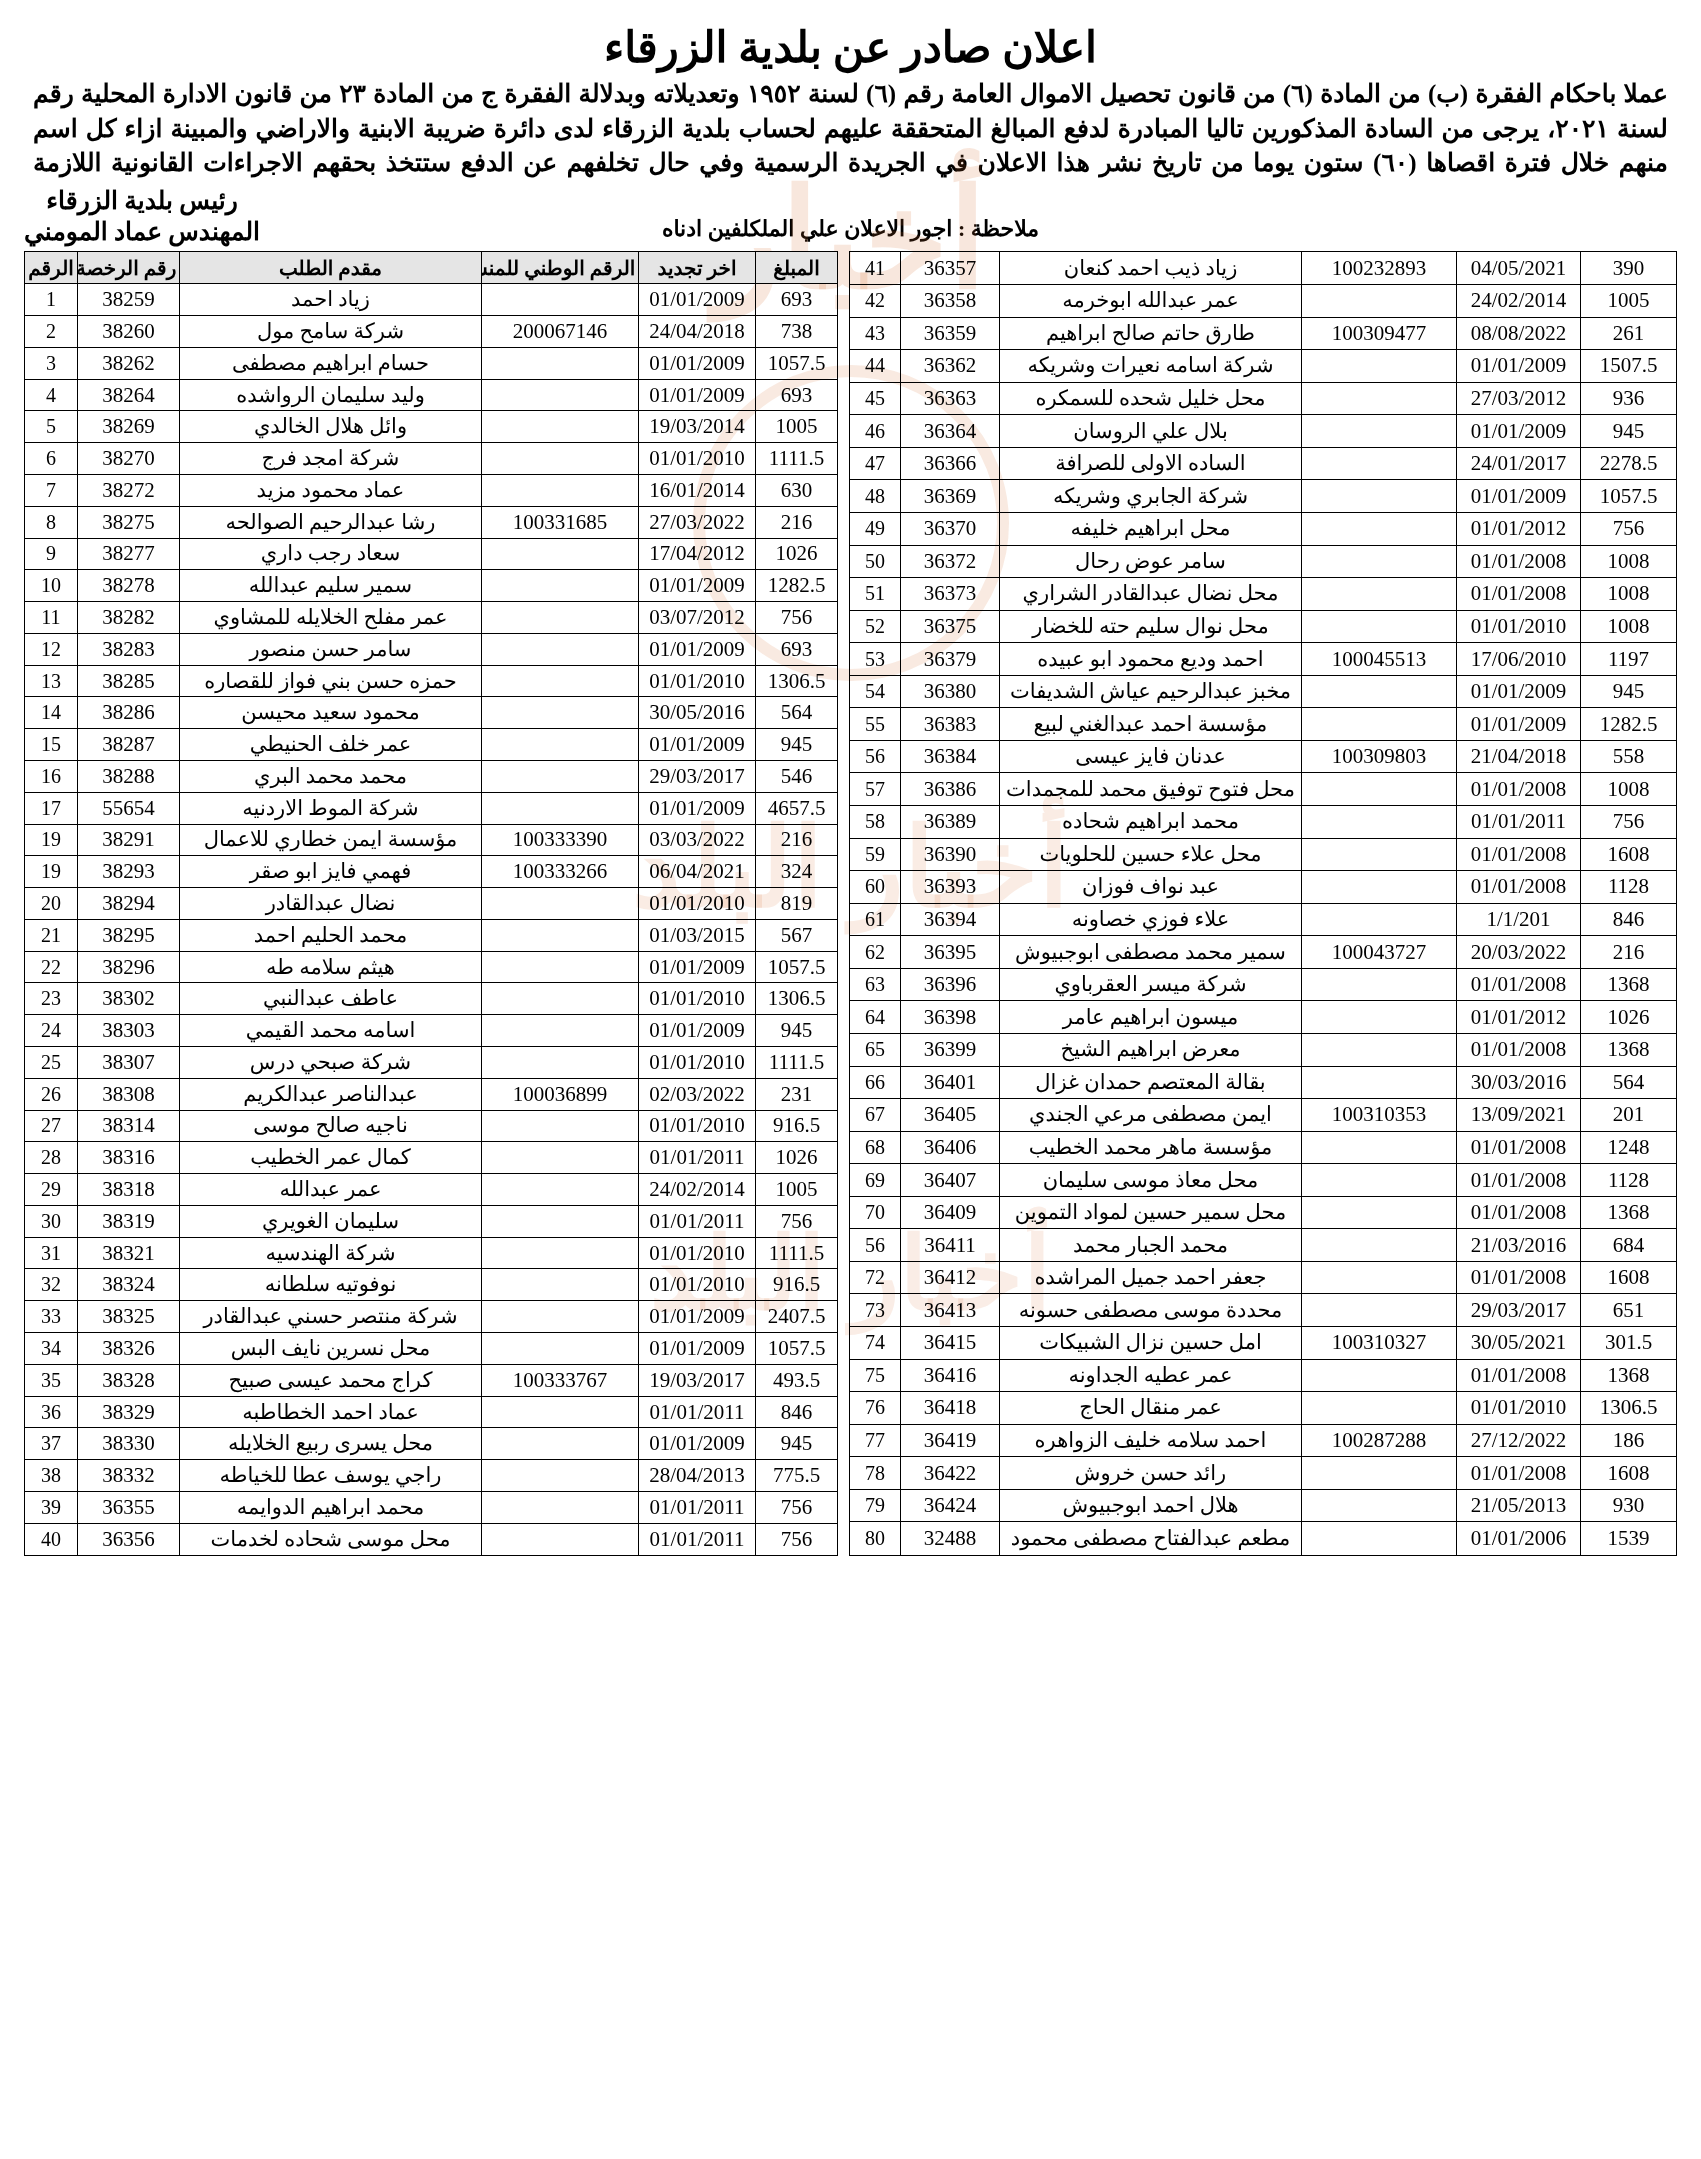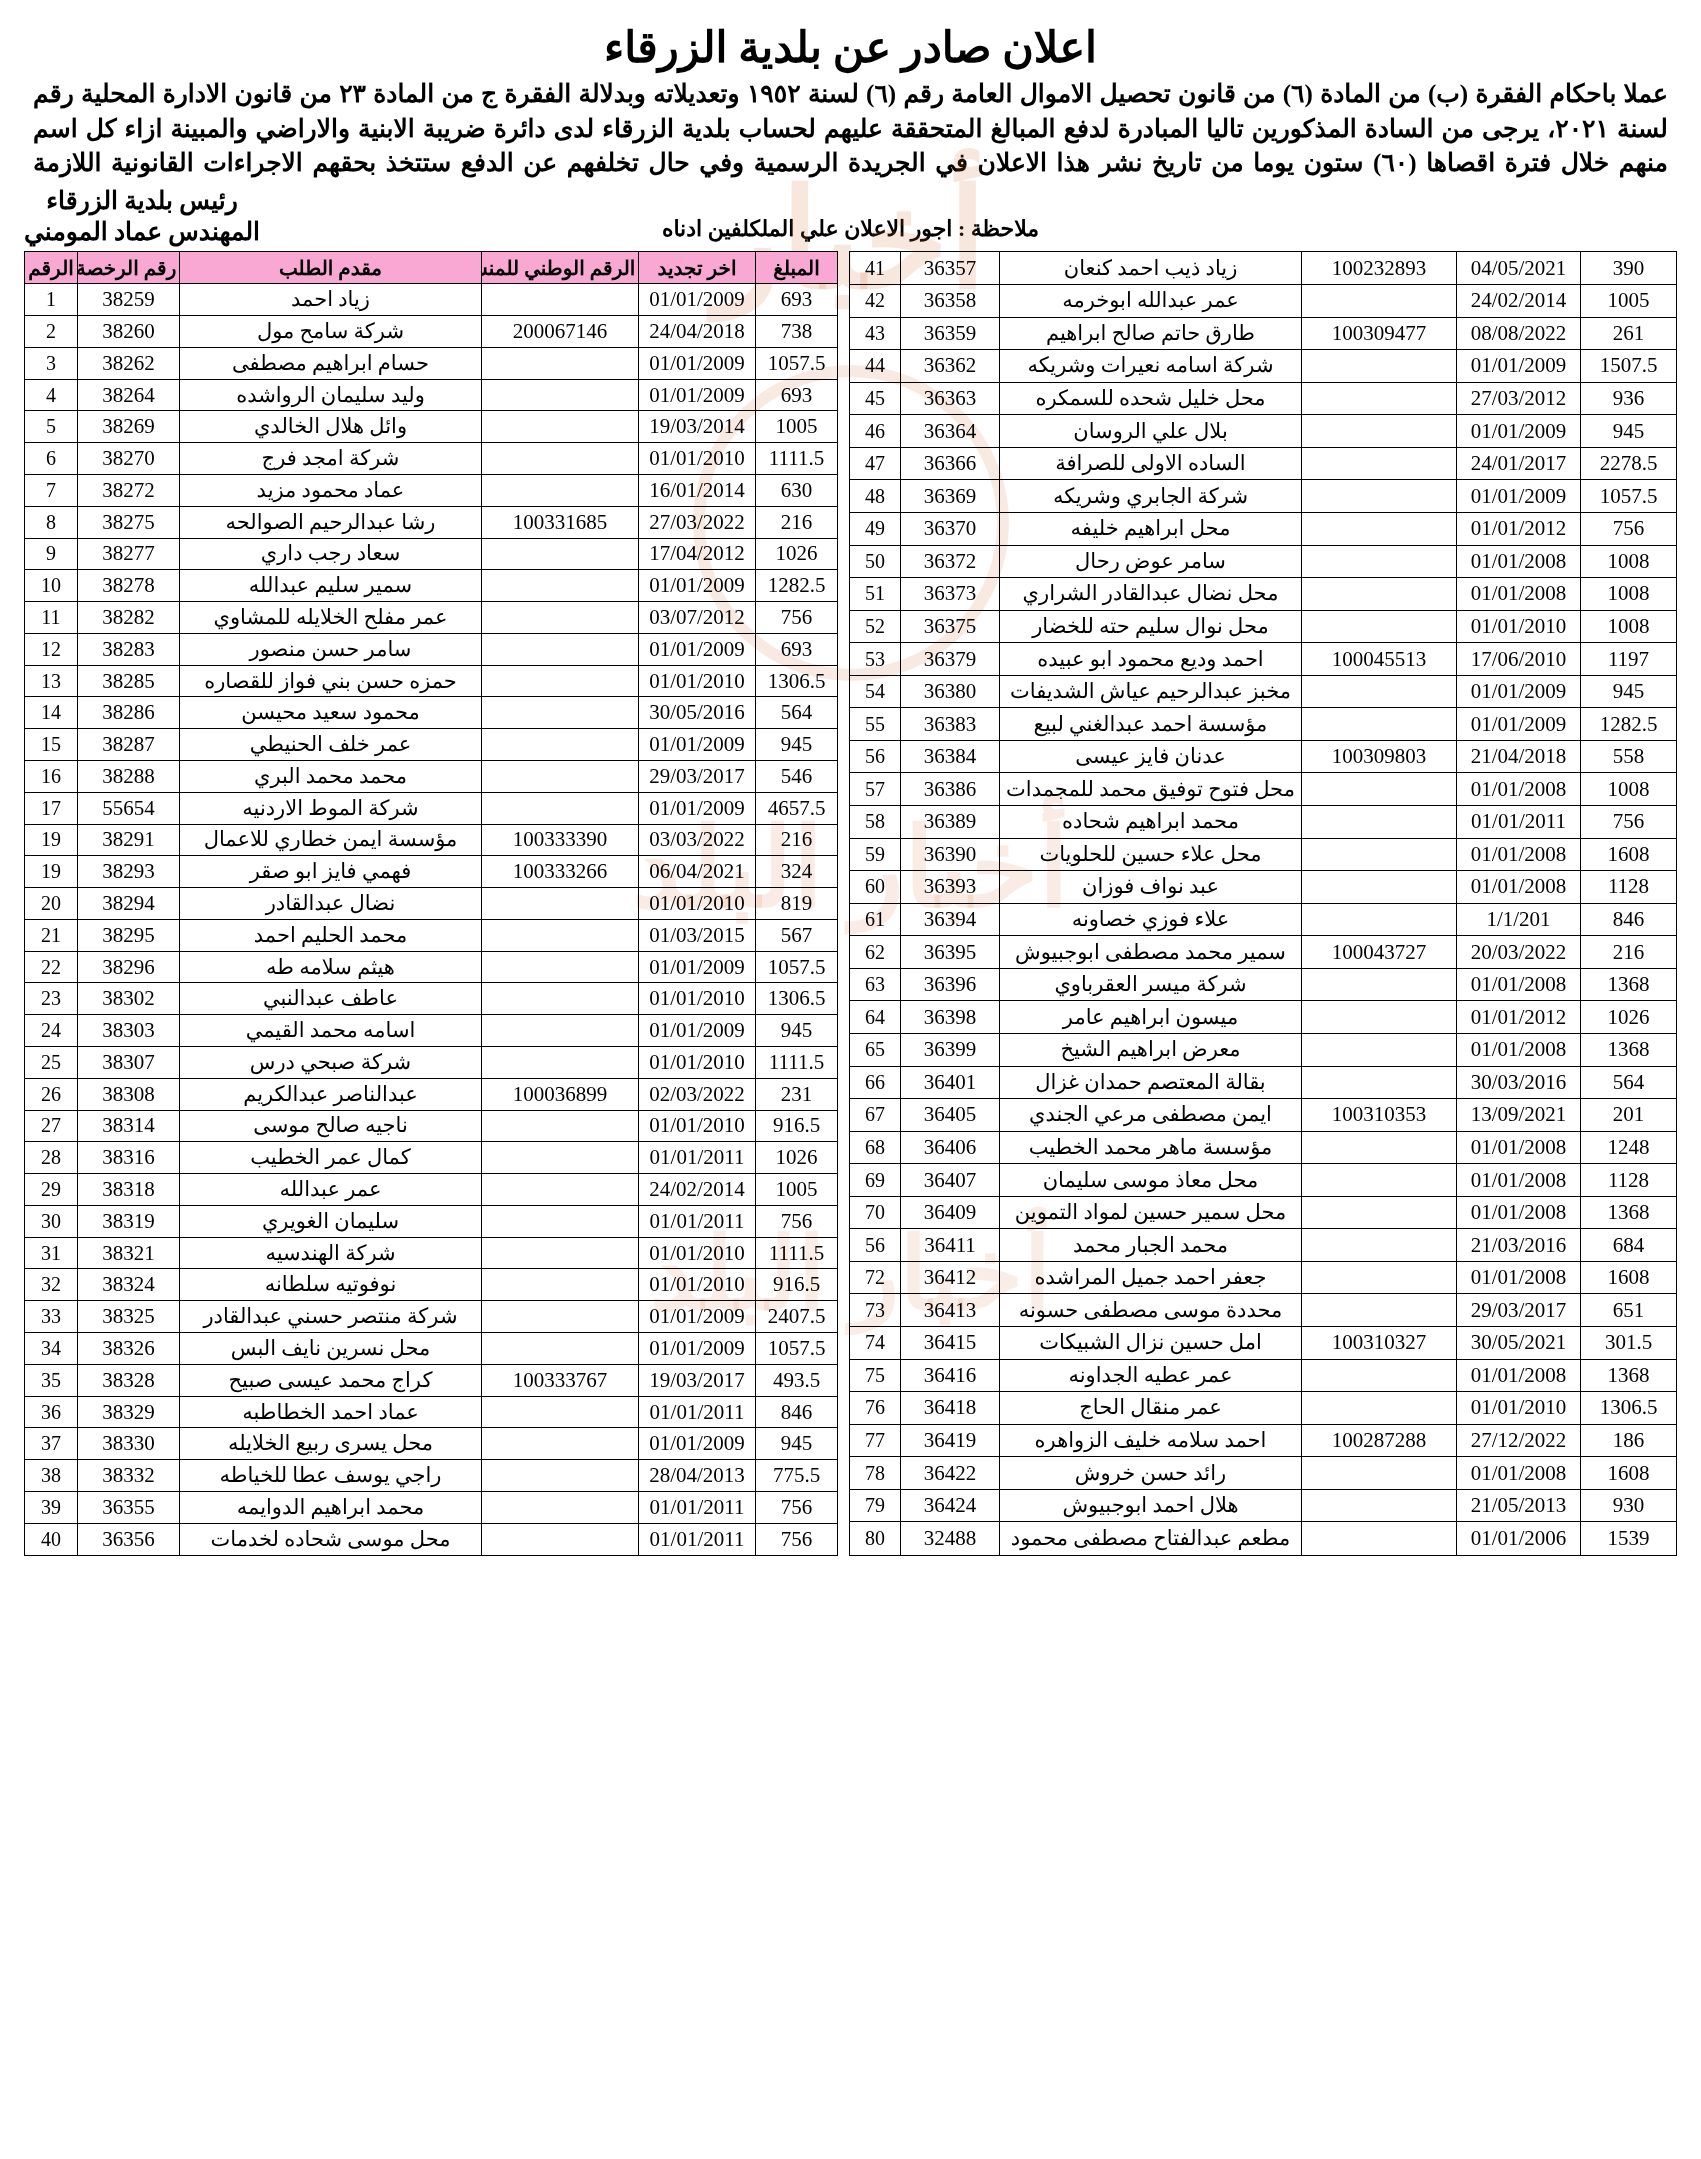--- a/index.html
+++ b/index.html
@@ -125,21 +125,21 @@
     padding: 0.9px 2.7px;
     height: 29px;
     text-align: center;
     vertical-align: middle;
     white-space: nowrap;
     overflow: hidden;
   }
   thead th {
     font-weight: bold;
     font-size: 20px;
-    background: #f9a8d4;
+    background: #e5e5e5;
   }
   td.name {
     text-align: center;
     font-weight: normal;
     font-size: 21px;
   }
   td.num { font-weight: normal; }
   td.idx { font-weight: normal; font-size: 20px; }
   
   .tbl-right col.c-idx    { width: 53px; }

